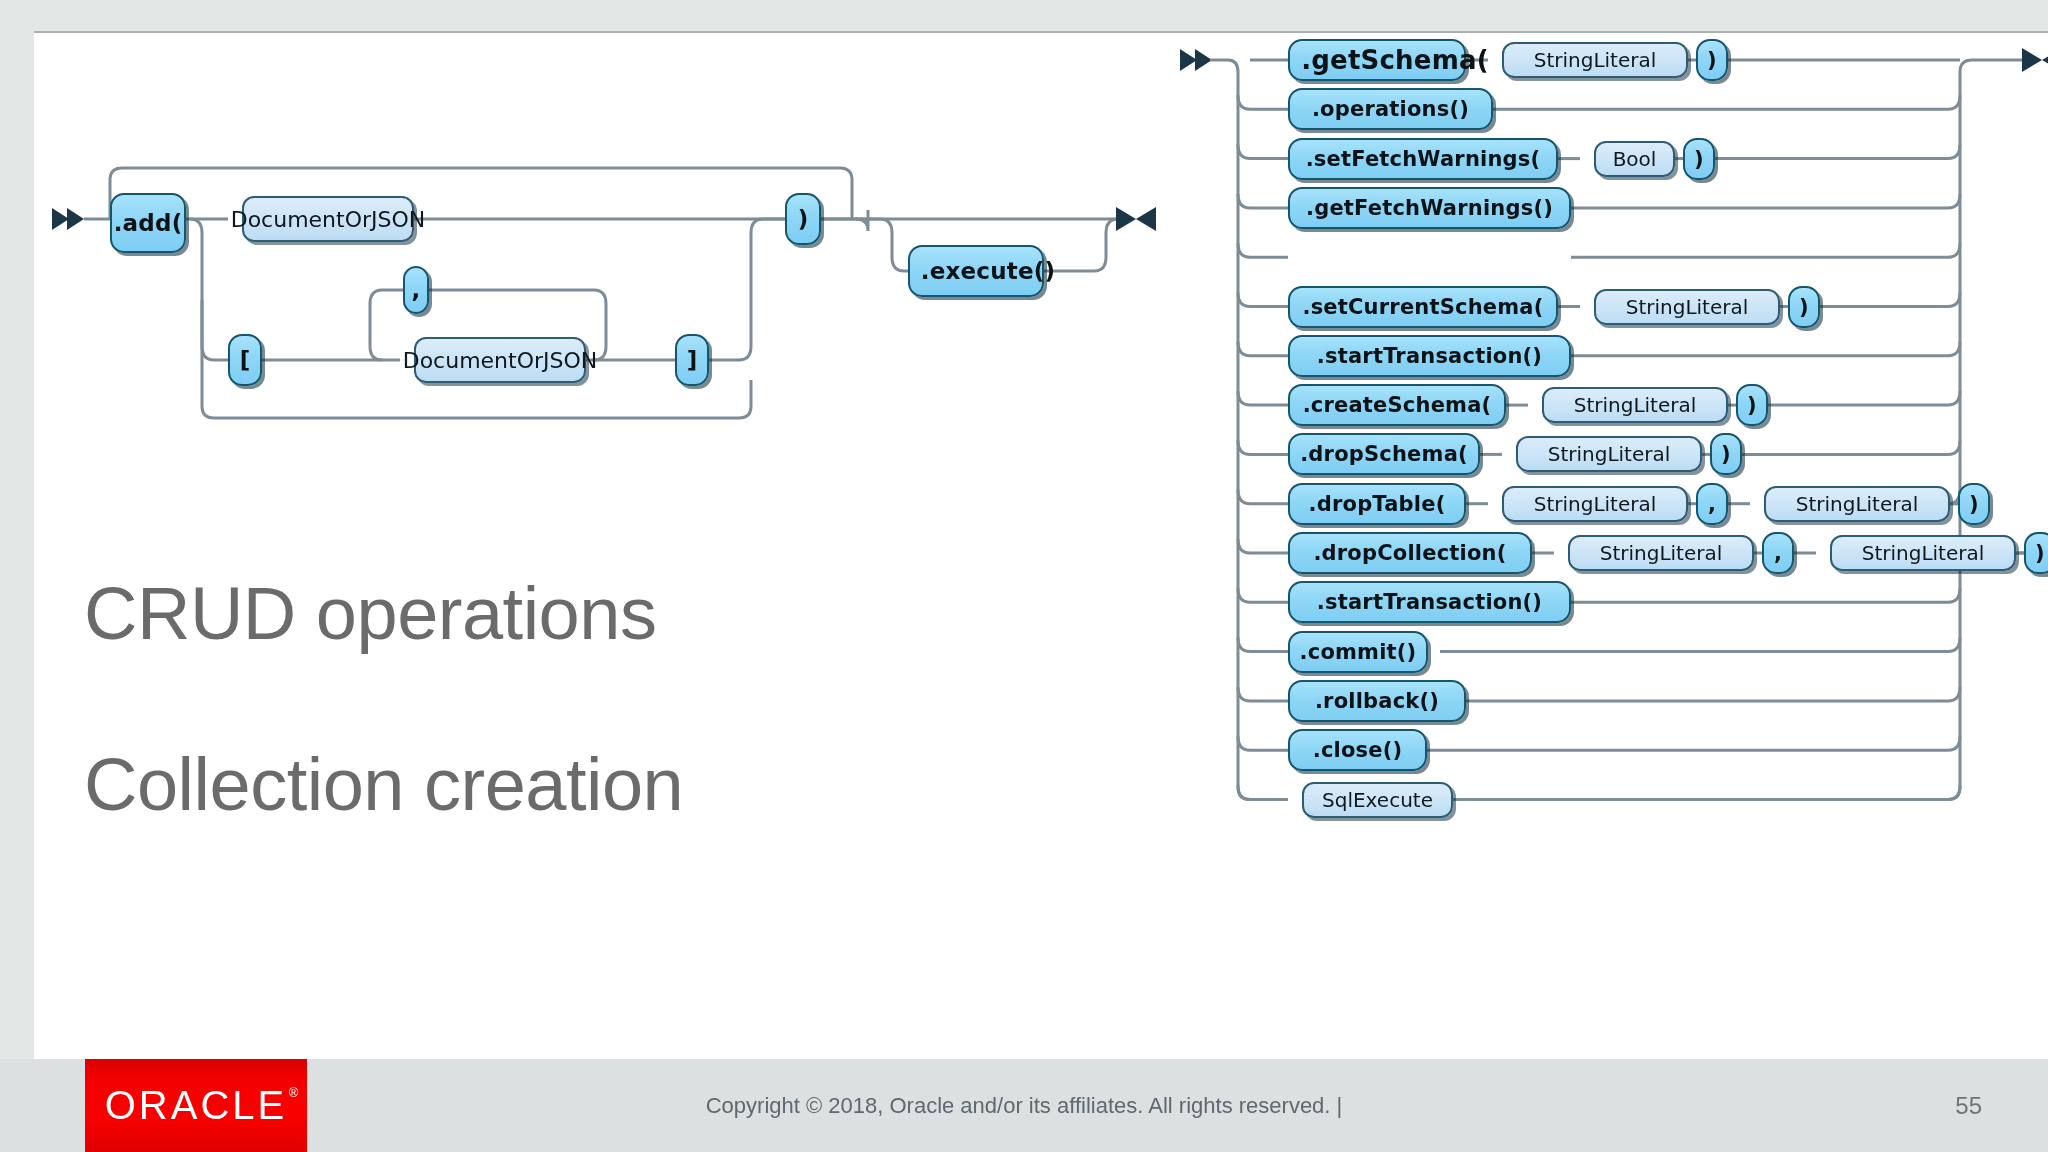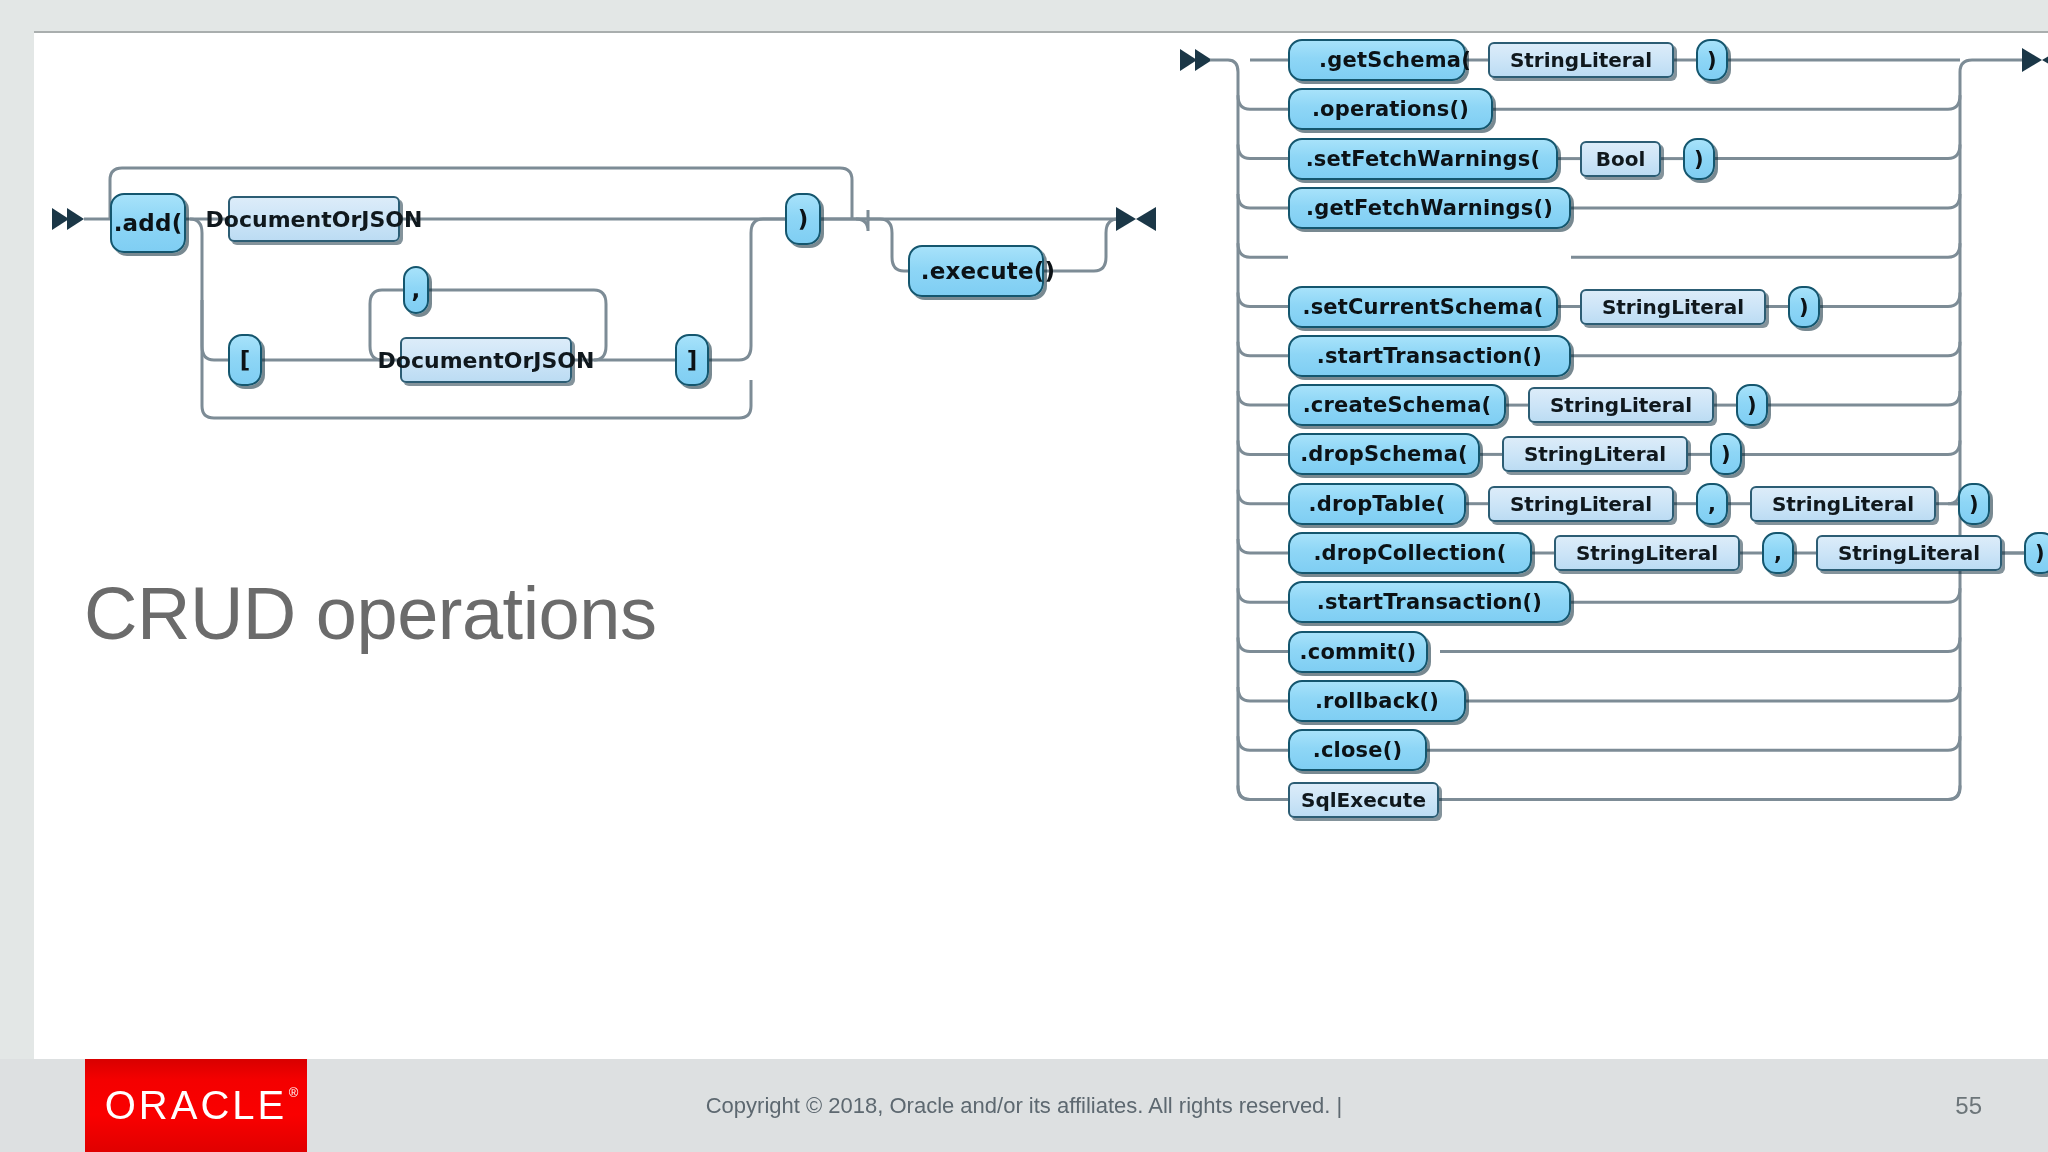--- a/index.html
+++ b/index.html
@@ -74,24 +74,25 @@
     border-radius:14px;
     box-shadow:3px 3px 0 rgba(10,40,55,0.55);
     color:#0c1216;font-weight:bold;font-size:23px;
     font-family:"DejaVu Sans",sans-serif;
     letter-spacing:0.2px;
   }
   
   .nonterm{
     background:linear-gradient(180deg,#dcecf9 0%,#cbe4f7 55%,#bcdcf3 100%);
     border:2px solid #2c5d74;
-    border-radius:6px;
+    border-radius:12px;
     box-shadow:3px 3px 0 rgba(10,40,55,0.5);
-    color:#10181d;font-weight:700;font-size:22px;
+    color:#10181d;font-weight:400;font-size:22px;
     font-family:"DejaVu Sans",sans-serif;
+    margin-left:14px;
   }
 </style>
 </head>
 <body>
 
 <div class="slide">
 
   <div class="frame-left"></div>
   <div class="canvas-topline"></div>
   <div class="canvas"></div>
@@ -200,21 +201,21 @@
         <path d="M 391 582.3 H 768 Q 780 582.3 780 568.3" fill="none" stroke="#7d8c96" stroke-width="3"></path>
         <path d="M 58 617.5999999999999 Q 58 631.5999999999999 70 631.5999999999999 H 108" fill="none" stroke="#7d8c96" stroke-width="3"></path>
         <path d="M 260 631.5999999999999 H 768 Q 780 631.5999999999999 780 617.5999999999999" fill="none" stroke="#7d8c96" stroke-width="3"></path>
         <path d="M 58 666.9 Q 58 680.9 70 680.9 H 108" fill="none" stroke="#7d8c96" stroke-width="3"></path>
         <path d="M 286 680.9 H 768 Q 780 680.9 780 666.9" fill="none" stroke="#7d8c96" stroke-width="3"></path>
         <path d="M 58 716.1999999999999 Q 58 730.1999999999999 70 730.1999999999999 H 108" fill="none" stroke="#7d8c96" stroke-width="3"></path>
         <path d="M 247 730.1999999999999 H 768 Q 780 730.1999999999999 780 716.1999999999999" fill="none" stroke="#7d8c96" stroke-width="3"></path>
         <path d="M 58 765.5 Q 58 779.5 70 779.5 H 108" fill="none" stroke="#7d8c96" stroke-width="3"></path>
         <path d="M 259 779.5 H 768 Q 780 779.5 780 765.5" fill="none" stroke="#7d8c96" stroke-width="3"></path>
       </svg>
-  <div class="node term" style="left: 108px; top: 19px; width: 178px; height: 42px; font-size: 21px; padding-left: 36px;">
+  <div class="node term" style="left: 108px; top: 19px; width: 178px; height: 42px; font-size: 26px; padding-left: 36px;">
         <span>.getSchema(</span>
       </div>
       <div class="node nonterm" style="left: 308px; top: 22px; width: 186px; height: 36px; font-size: 20px;">
         <span>StringLiteral</span>
       </div>
       <div class="node term" style="left: 516px; top: 19px; width: 32px; height: 42px; font-size: 21px;">
         <span>)</span>
       </div>
       <div class="node term" style="left: 108px; top: 68.3px; width: 205px; height: 42px; font-size: 21px;">
         <span>.operations()</span>
@@ -303,20 +304,21 @@
       <div class="node term" style="left: 108px; top: 709.2px; width: 139px; height: 42px; font-size: 21px;">
         <span>.close()</span>
       </div>
       <div class="node nonterm" style="left: 108px; top: 761.5px; width: 151px; height: 36px; font-size: 20px;">
         <span>SqlExecute</span>
       </div>
     </div>
 
   <div class="title">
     <div>CRUD operations</div>
+    <div>Collection creation</div>
   </div>
 
   <div class="footer">
     <div class="copyright">Copyright © 2018, Oracle and/or its affiliates. All rights reserved.  |</div>
     <div class="oracle-logo">
       <span class="oracle-word">
         <span>ORACLE</span><sup>®</sup>
       </span>
     </div>
     <div class="pageno">55</div>

